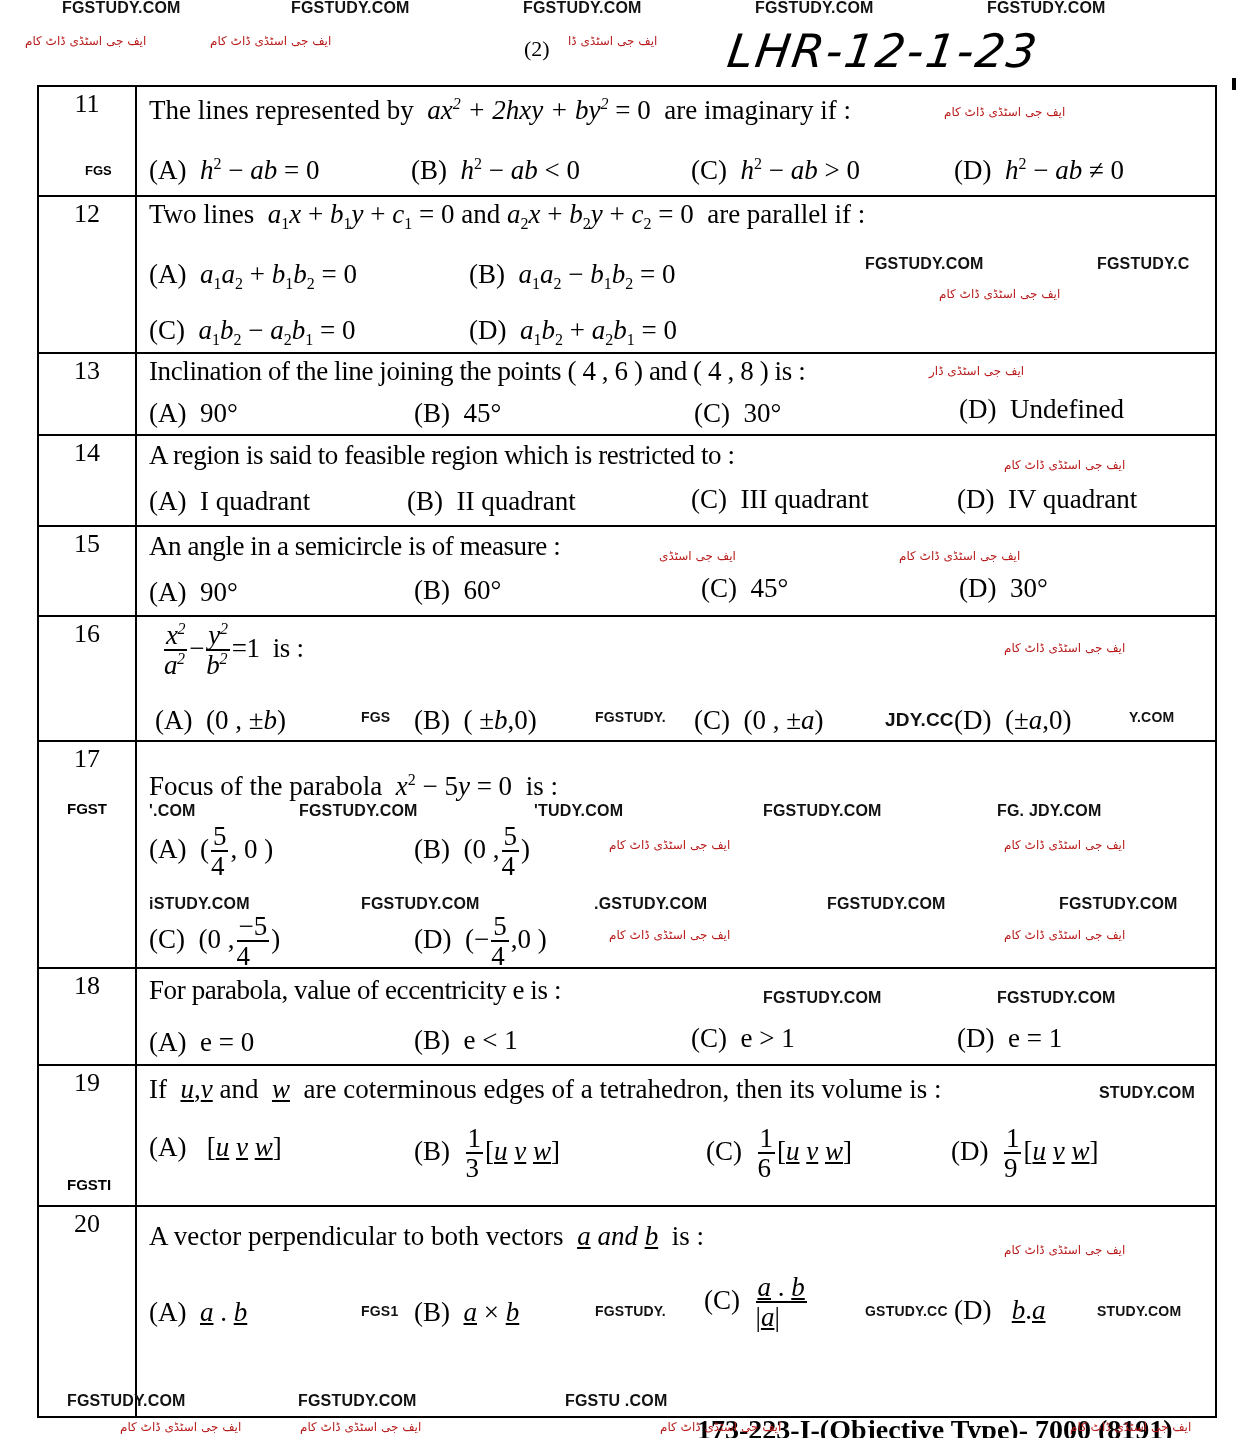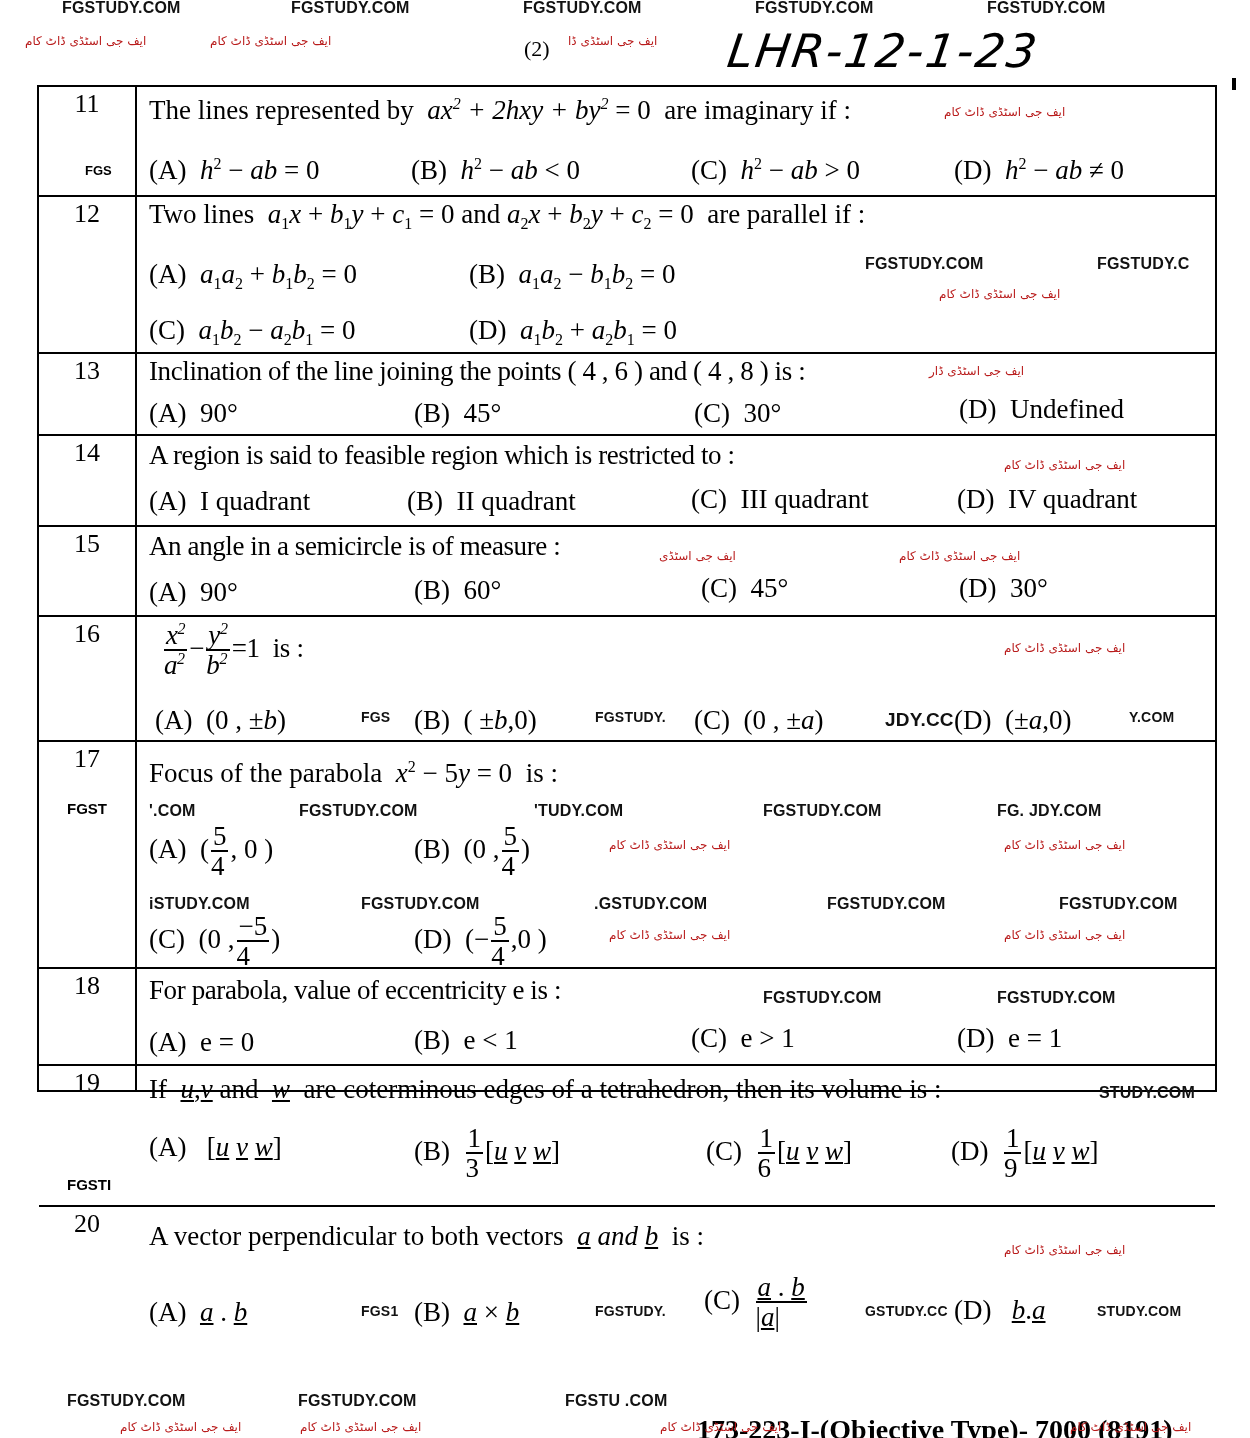--- a/index.html
+++ b/index.html
@@ -1,21 +1,21 @@
 <!DOCTYPE html>
 <html><head>
 <meta charset="utf-8">
 <style>
   html, body { margin:0; padding:0; background:#ffffff; }
   body { width:1250px; height:1438px; position:relative; overflow:hidden; color:#000; font-family:"Liberation Serif", serif; }
   .wm { position:absolute; font-family:"Liberation Sans", sans-serif; font-weight:bold; font-size:16px; color:#111; letter-spacing:0.2px; }
   .urdu { position:absolute; font-family:"DejaVu Sans", sans-serif; font-size:12px; color:#b91c1c; direction:rtl; white-space:nowrap; }
   .hdr-page { position:absolute; left:524px; top:36px; font-size:22px; font-family:"Liberation Serif", serif; }
   .hdr-hand { position:absolute; left:728px; top:24px; font-size:46px; font-style:italic; font-family:"DejaVu Sans", sans-serif; font-weight:300; letter-spacing:2px; transform:skewX(-8deg); }
-  .table { position:absolute; left:37px; top:85px; width:1180px; height:1007px; border:2px solid #000; box-sizing:border-box; }
+  .table { position:absolute; left:37px; top:85px; width:1180px; height:1333px; border:2px solid #000; box-sizing:border-box; }
   .vline { position:absolute; left:96px; top:0; bottom:0; border-left:2px solid #000; }
   .row { position:absolute; left:0; right:0; border-top:2px solid #000; }
   .row.first { border-top:none; }
   .qnum { position:absolute; left:0; width:96px; text-align:center; font-size:26px; top:2px; }
   .stem { position:absolute; left:110px; font-size:27px; white-space:nowrap; }
   .opt { position:absolute; font-size:27px; white-space:nowrap; }
   .m { font-style:italic; }
   sup { font-size:16px; vertical-align:super; line-height:0; }
   sub { font-size:16px; vertical-align:sub; line-height:0; }
   .frac { display:inline-block; vertical-align:middle; line-height:1.05; margin:0 2px; }
@@ -122,21 +122,21 @@
     <div class="wm" style="left:556px;top:92px;font-size:14px;">FGSTUDY.</div>
     <div class="opt" style="left:655px;top:88px;"><span>(C)</span>&nbsp;&nbsp;(0 , ±<span class="m">a</span>)</div>
     <div class="wm" style="left:846px;top:92px;font-size:19px;">JDY.CC</div>
     <div class="opt" style="left:915px;top:88px;"><span>(D)</span>&nbsp;&nbsp;(±<span class="m">a</span>,0)</div>
     <div class="wm" style="left:1090px;top:92px;font-size:14px;">Y.COM</div>
   </div>
 
   <div class="row" style="top:653px;height:227px;">
     <div class="qnum">17</div>
     <div class="left-wm" style="left:28px;top:58px;">FGST</div>
-    <div class="stem" style="top:16px;">
+    <div class="stem" style="top:29px;">
       <span>Focus of the parabola</span>&nbsp;
       <span class="m">x</span><sup>2</sup> − 5<span class="m">y</span> = 0&nbsp;
       <span>is :</span>
     </div>
     <div class="wm" style="left:110px;top:60px;">'.COM</div>
     <div class="wm" style="left:260px;top:60px;">FGSTUDY.COM</div>
     <div class="wm" style="left:495px;top:60px;">'TUDY.COM</div>
     <div class="wm" style="left:724px;top:60px;">FGSTUDY.COM</div>
     <div class="wm" style="left:958px;top:60px;">FG. JDY.COM</div>
     <div class="opt" style="left:110px;top:80px;"><span>(A)</span>&nbsp;&nbsp;(<span class="frac"><span class="num">5</span><span>4</span></span>, 0 )</div>

